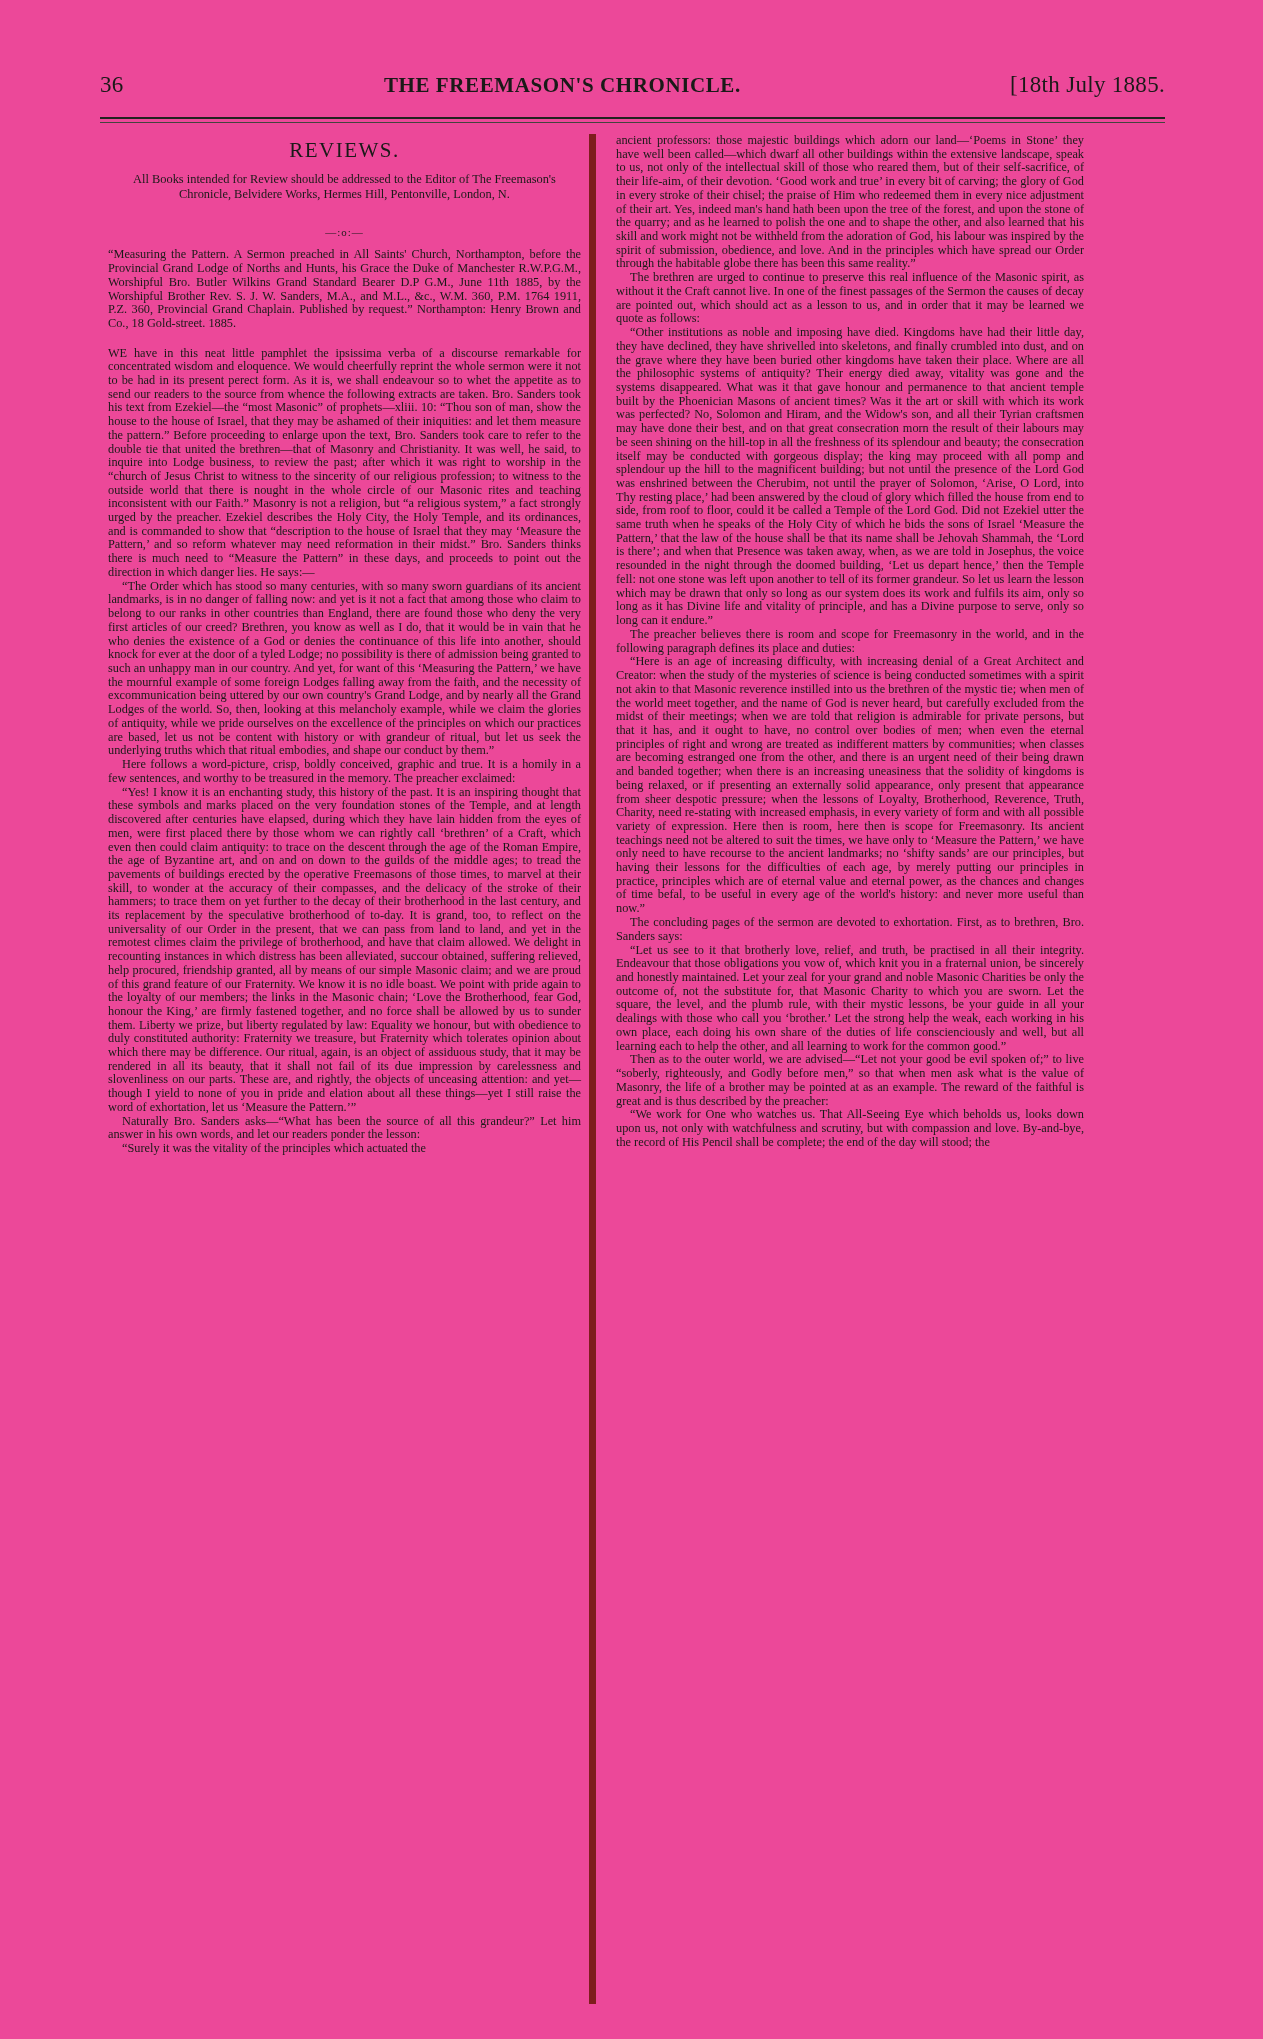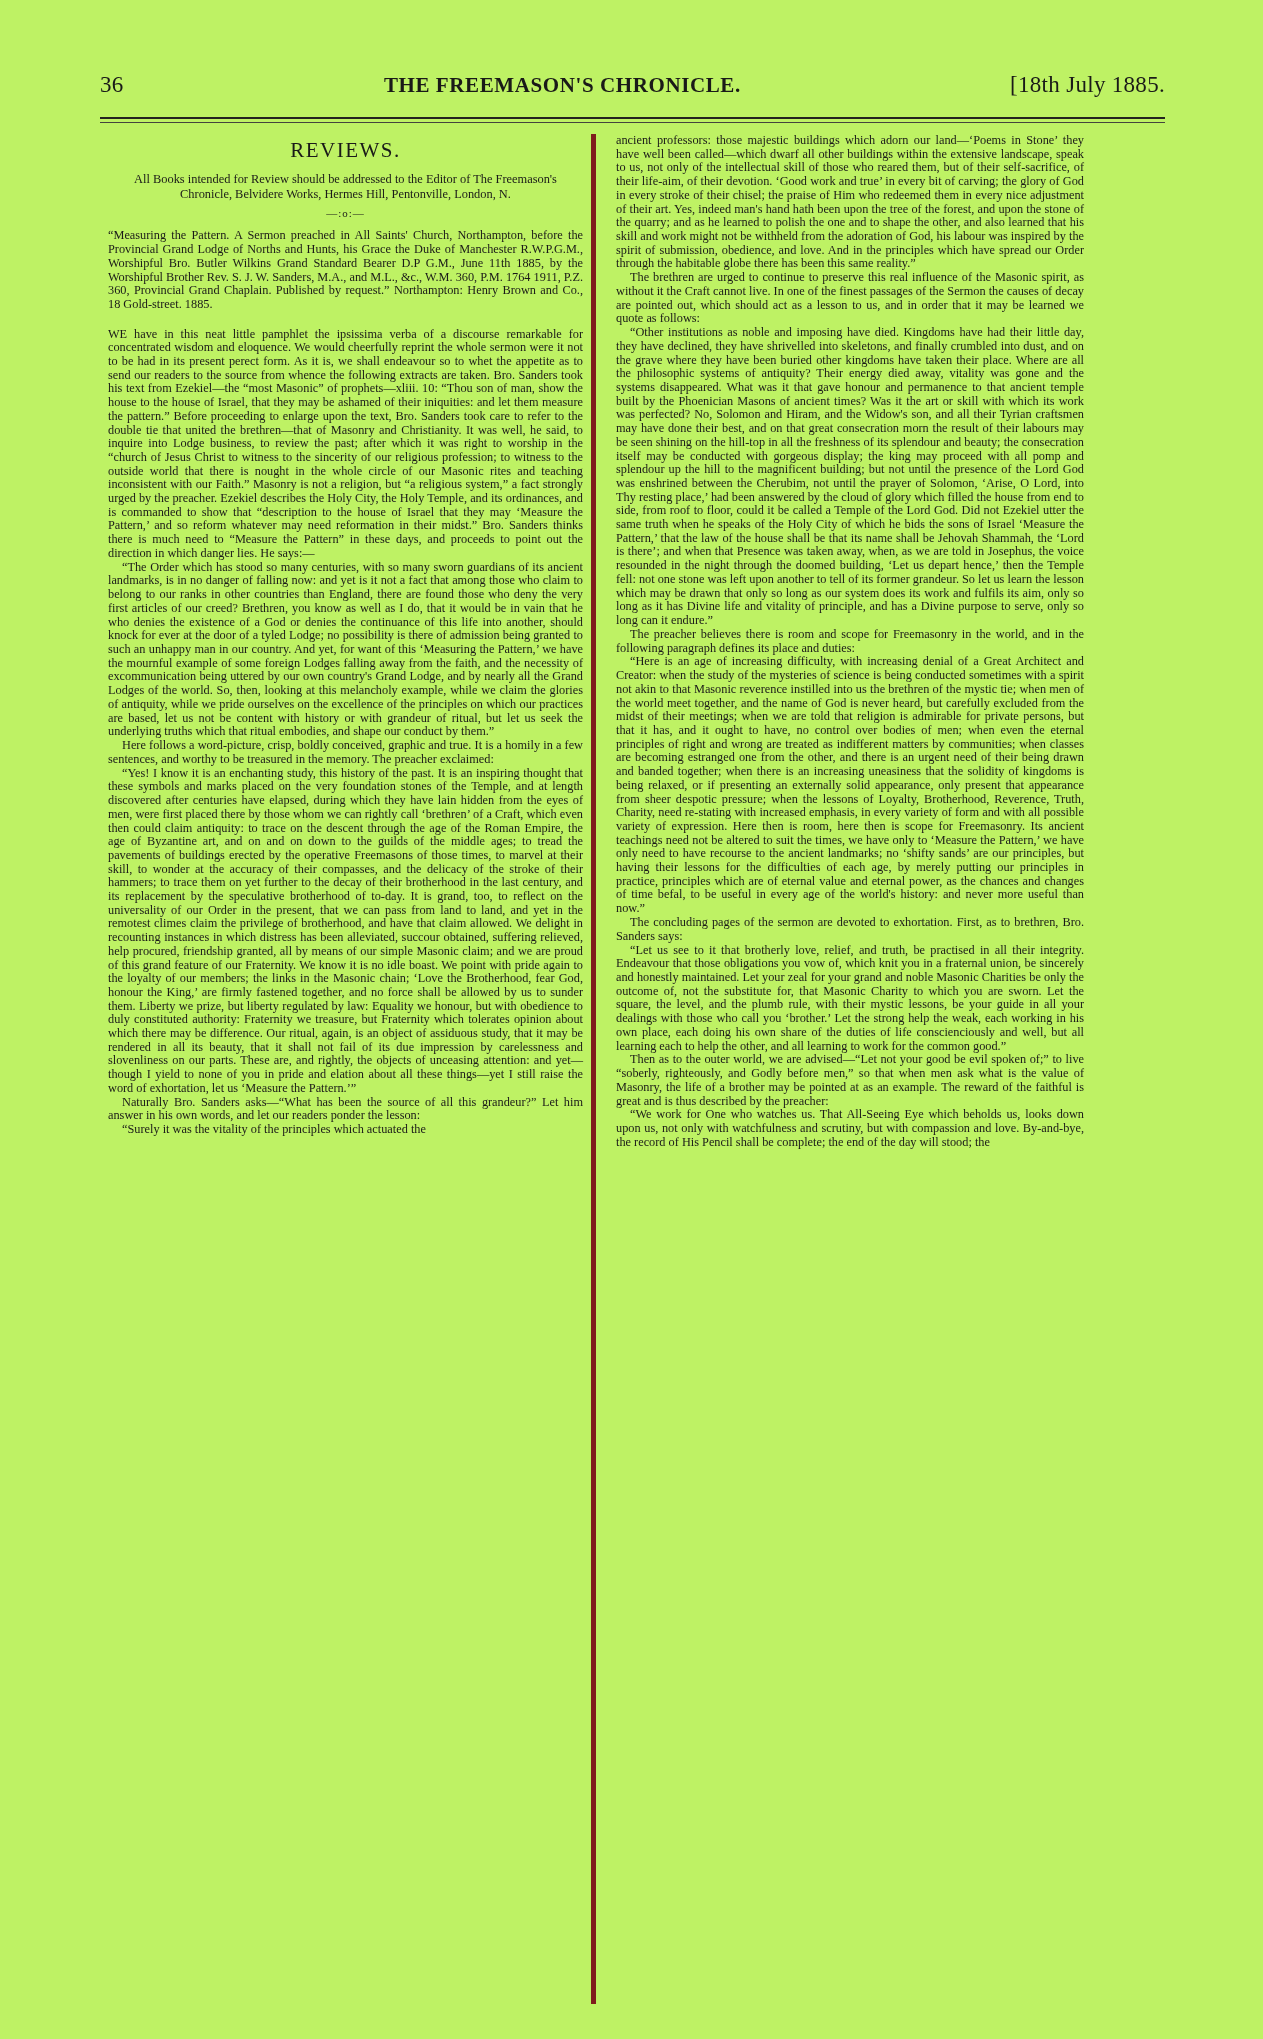--- a/index.html
+++ b/index.html
@@ -13,21 +13,21 @@
     font-family: "Liberation Serif", serif;
     color: #1a1a18;
     position: relative;
     overflow: hidden;
   }
   .page {
     position: absolute;
     left: 0; top: 0;
     width: 1263px;
     height: 2039px;
-    background: #bef264;
+    background: #ec4899;
   }
   .masthead {
     position: absolute;
     left: 100px;
     top: 72px;
     width: 1065px;
     display: flex;
     align-items: baseline;
     justify-content: space-between;
     font-size: 25px;
@@ -73,34 +73,34 @@
   .col {
     width: 496px;
     padding: 0 8px;
     box-sizing: border-box;
     font-size: 12.3px;
     line-height: 13.7px;
     text-align: justify;
     -webkit-hyphens: auto;
     hyphens: auto;
   }
-  .col.left { border-right: 5px solid #7f1d1d; }
+  .col.left { border-right: 7px solid #7f1d1d; }
   .col.right { padding-left: 20px; }
   .rev-head {
     text-align: center;
     font-size: 21px;
     letter-spacing: 1.5px;
     margin: 10px 0 14px 0;
     font-family: "Liberation Serif", serif;
   }
   .notice {
     text-align: center;
     font-size: 12.4px;
     line-height: 15.5px;
-    margin-bottom: 4px;
+    margin-bottom: 23px;
   }
   .dashrule {
     text-align: center;
     font-size: 11px;
     letter-spacing: 1px;
     margin: 2px 0 9px 0;
   }
   p {
     margin: 0 0 0.2px 0;
     text-indent: 14px;

